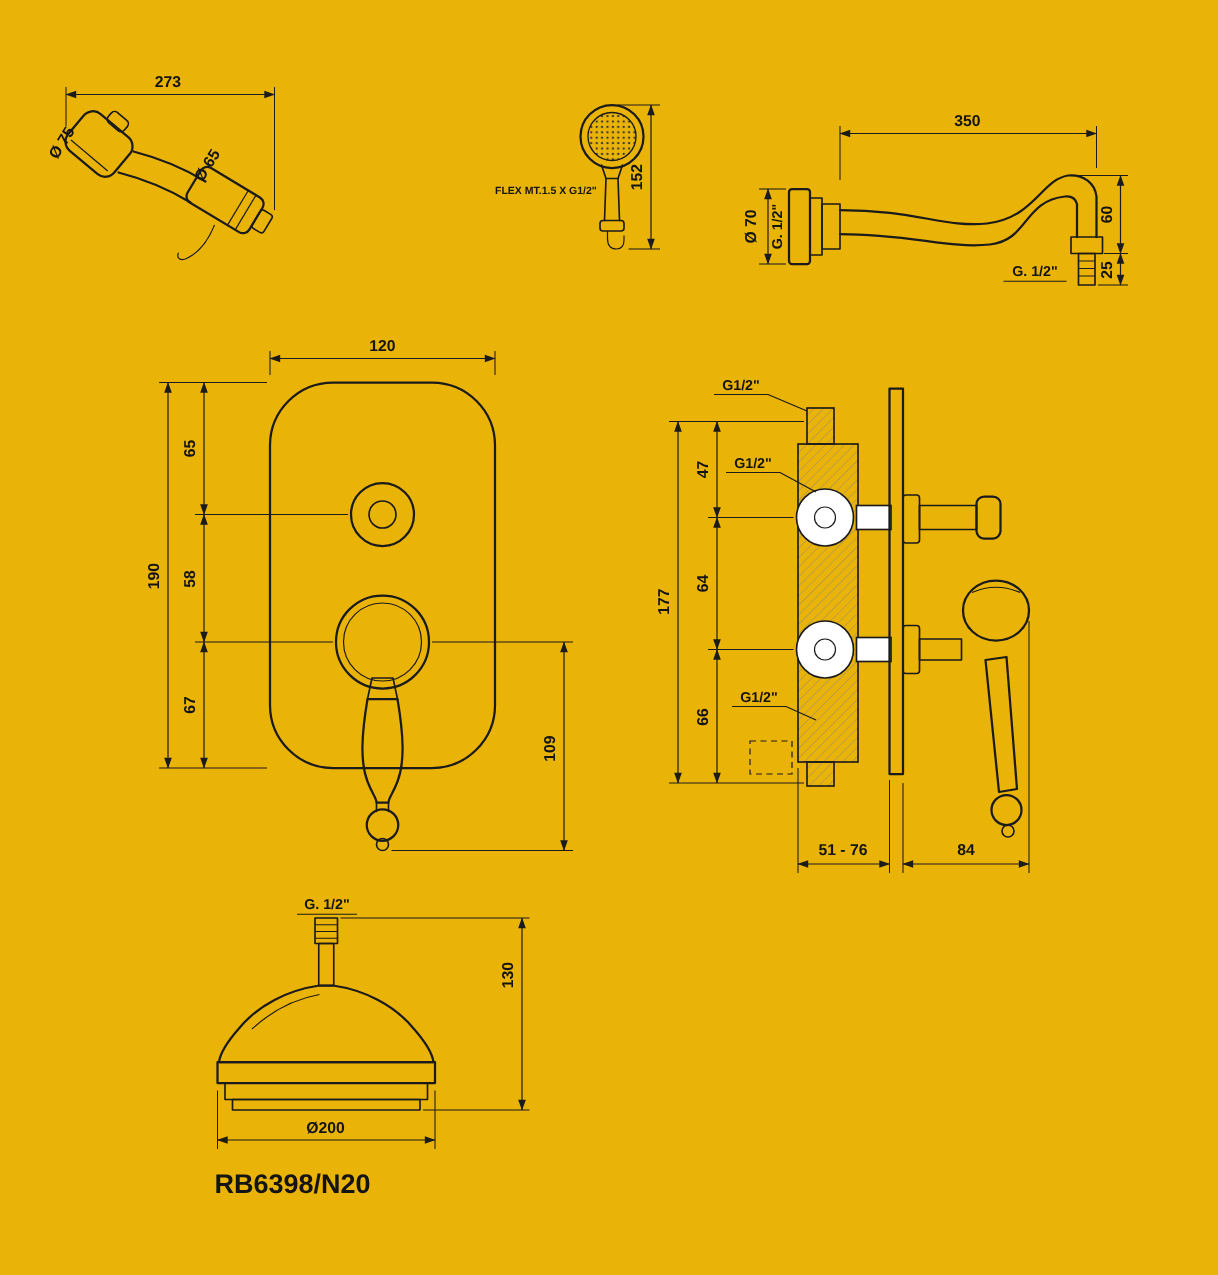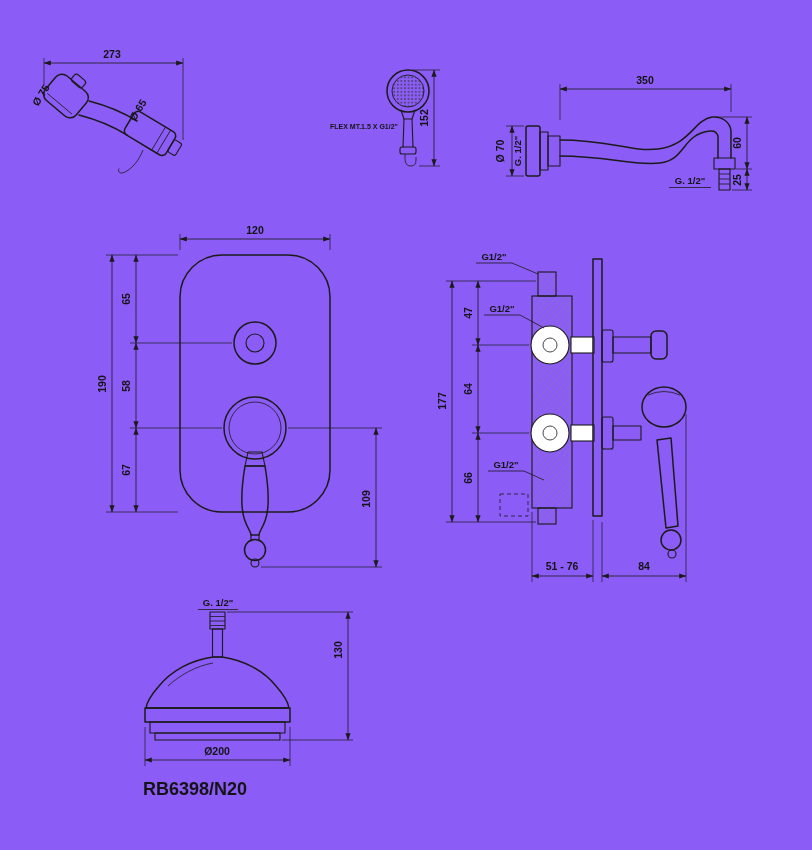--- a/index.html
+++ b/index.html
@@ -1,16 +1,16 @@
 <!DOCTYPE html>
 <html><head>
 <meta charset="utf-8">
 <style>
   html,body{margin:0;padding:0;background:#fff}
-  .sheet{position:relative;width:812px;height:850px;background:#8b5cf6;font-family:"Liberation Sans",sans-serif;overflow:hidden}
+  .sheet{position:relative;width:812px;height:850px;background:#eab308;font-family:"Liberation Sans",sans-serif;overflow:hidden}
   svg{display:block}
   .obj{fill:none;stroke:#1b1b1b;stroke-width:1.5;stroke-linecap:round;stroke-linejoin:round}
   .obj2{fill:none;stroke:#1b1b1b;stroke-width:1.1;stroke-linecap:round;stroke-linejoin:round}
   .objh{stroke:#1b1b1b;stroke-width:1.1}
   .thin{fill:none;stroke:#1b1b1b;stroke-width:0.8}
   .wf{fill:#fff;stroke:#1b1b1b;stroke-width:1.1}
   .dash{fill:none;stroke:#1b1b1b;stroke-width:0.8;stroke-dasharray:4 3}
   .xl{stroke:#1b1b1b;stroke-width:0.7;fill:none}
   .dl{stroke:#1b1b1b;stroke-width:0.8;fill:none}
   text{fill:#141414}

